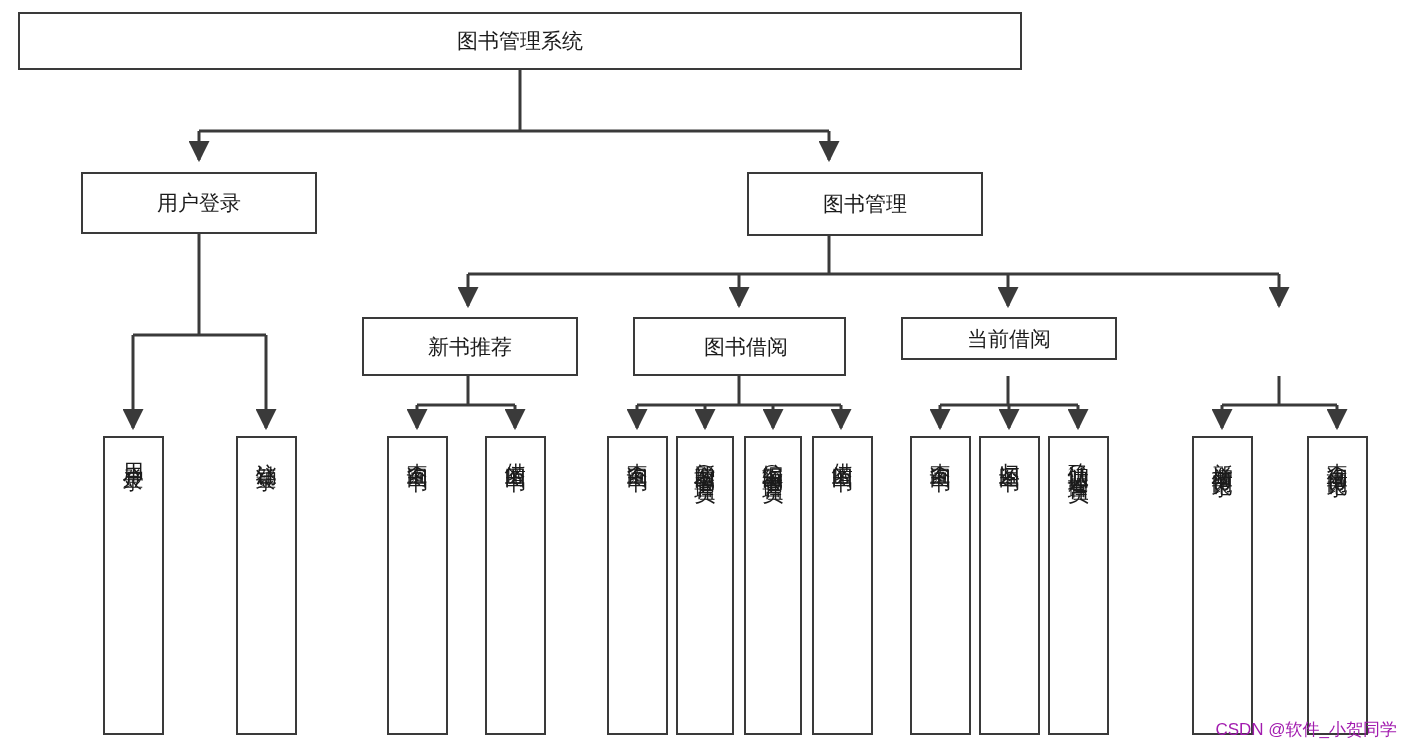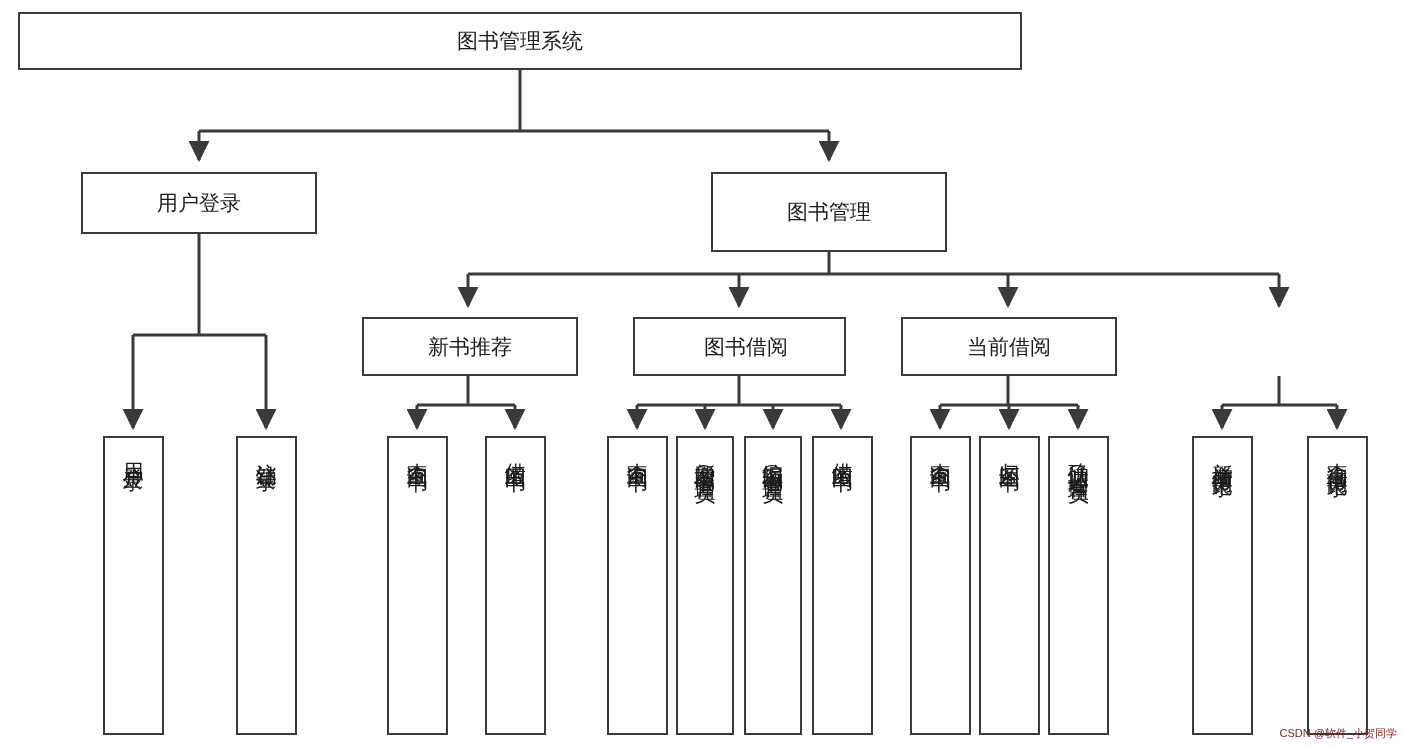--- a/index.html
+++ b/index.html
@@ -50,22 +50,22 @@
     writing-mode: vertical-rl;
     text-orientation: upright;
     font-size: 21px;
     letter-spacing: 3px;
     white-space: nowrap;
   }
   .watermark {
     position: absolute;
     right: 8px;
     bottom: 6px;
-    font-size: 11px;
-    color: #7f1d1d;
+    font-size: 17px;
+    color: #a21caf;
     white-space: nowrap;
     z-index: 3;
     font-family: "Liberation Sans", "DejaVu Sans", sans-serif;
   }
 </style>
 </head>
 <body>
 
 <div id="canvas">
 
@@ -120,33 +120,33 @@
   </svg>
 
   <div class="node horizontal" style="left:18px; top:12px; width:1004px; height:58px;">
     <span class="label">图书管理系统</span>
   </div>
 
   <div class="node horizontal" style="left:81px; top:172px; width:236px; height:62px;">
     <span class="label">用户登录</span>
   </div>
 
-  <div class="node horizontal" style="left:711px; top:172px; width:236px; height:80px;">
+  <div class="node horizontal" style="left:747px; top:172px; width:236px; height:64px;">
     <span class="label">图书管理</span>
   </div>
 
   <div class="node horizontal" style="left:362px; top:317px; width:216px; height:59px;">
     <span class="label">新书推荐</span>
   </div>
 
   <div class="node horizontal" style="left:633px; top:317px; width:213px; height:59px;padding-left:13px;">
     <span class="label">图书借阅</span>
   </div>
 
-  <div class="node horizontal" style="left:901px; top:317px; width:216px; height:59px;">
+  <div class="node horizontal" style="left:901px; top:317px; width:216px; height:43px;">
     <span class="label">当前借阅</span>
   </div>
 
 
   <div class="node vertical" style="left:103px; top:436px; width:61px; height:299px;">
     <span class="label">用户登录</span>
   </div>
 
   <div class="node vertical" style="left:236px; top:436px; width:61px; height:299px;">
     <span class="label">注销登录</span>

